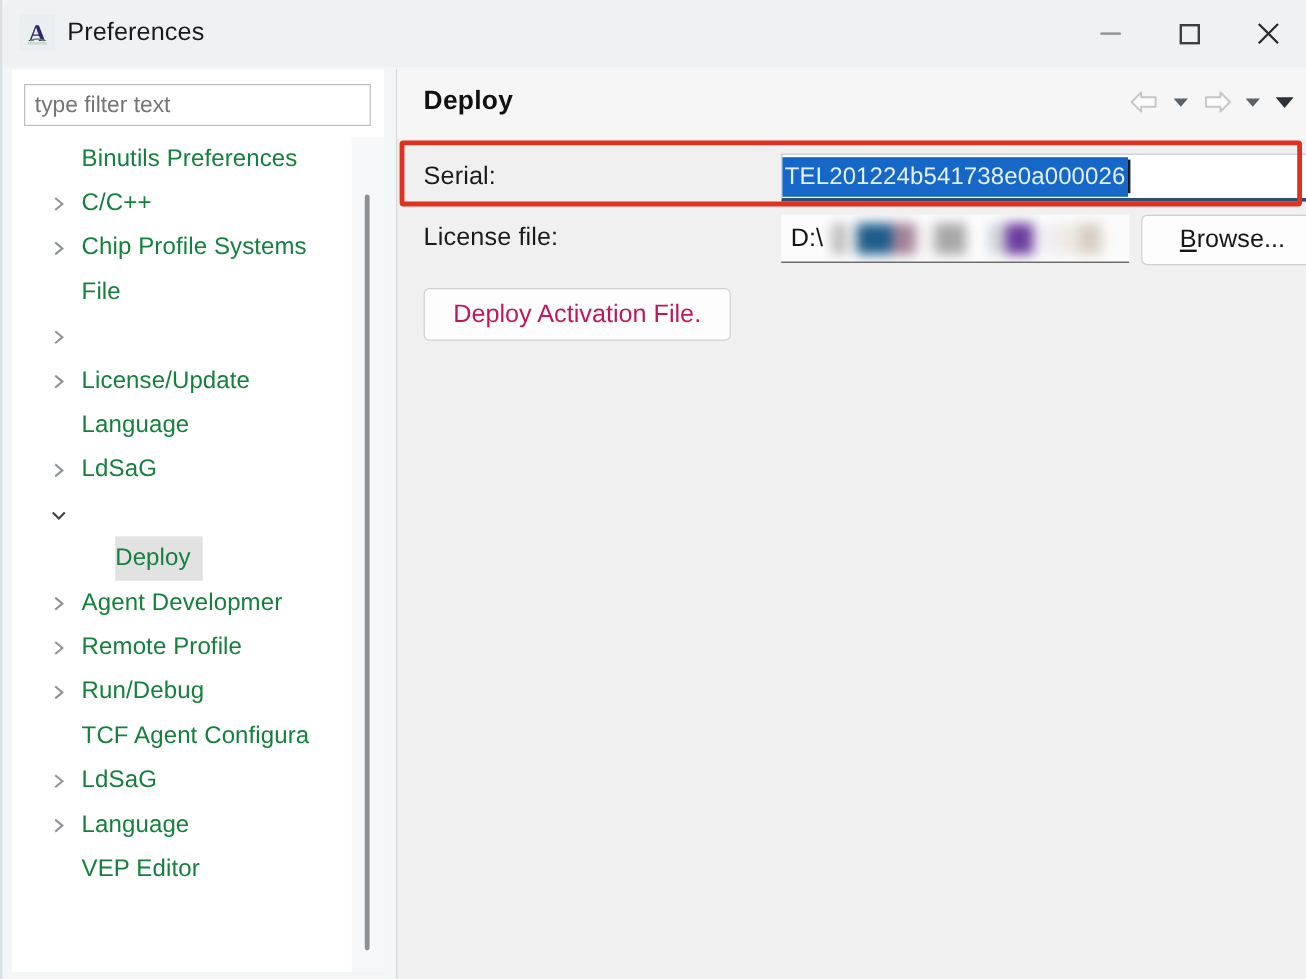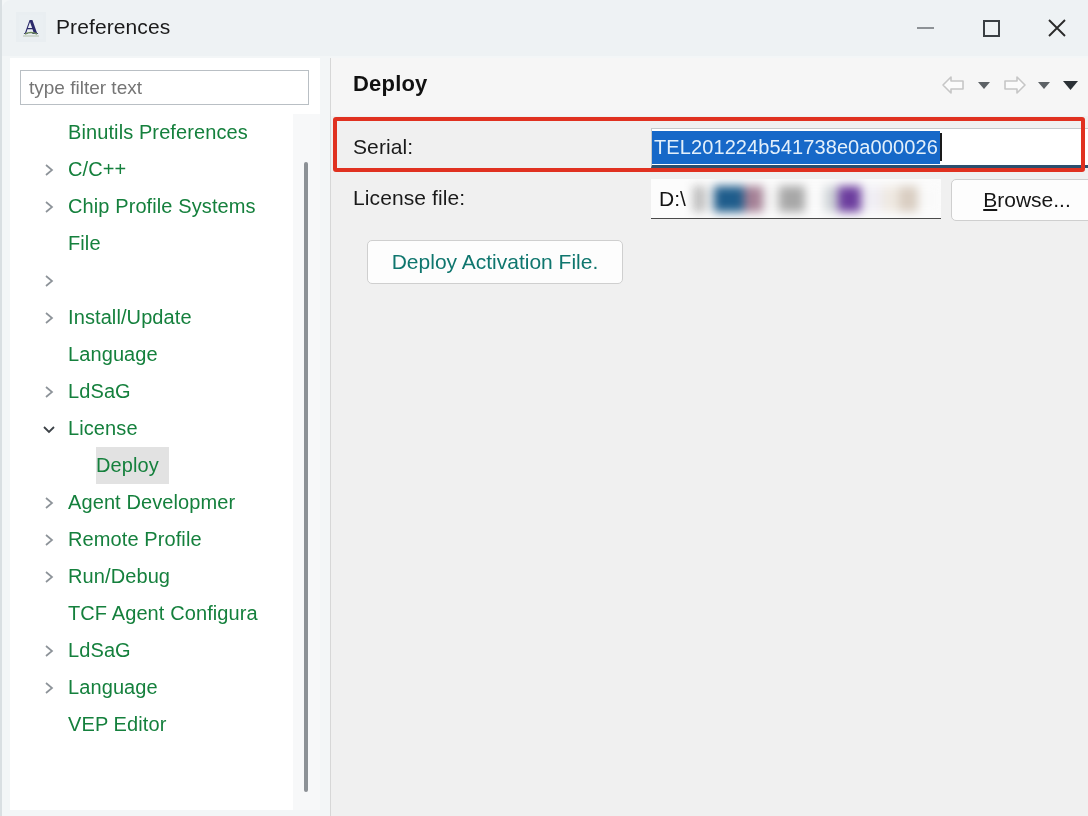--- a/index.html
+++ b/index.html
@@ -259,28 +259,28 @@
     color: #161616;
     display: flex;
     align-items: center;
     justify-content: center;
     cursor: default;
   }
   .browse-btn u { text-decoration: underline; }
 
   .deploy-btn {
     position: absolute;
-    left: 36px; top: 182px;
+    left: 22px; top: 182px;
     width: 256px; height: 44px;
     background: #fdfdfd;
     border: 1px solid #cfcfcf;
     border-radius: 5px;
     font-family: "Liberation Sans", sans-serif;
     font-size: 21px;
-    color: #0f766e;
+    color: #be185d;
     display: flex;
     align-items: center;
     justify-content: center;
     cursor: default;
   }
 </style>
 </head>
 <body>
 
 <div class="window">
@@ -349,21 +349,21 @@
             </svg>
         </span>
       </div>
 
       <div class="tree-row">
         <span class="twisty">
           <svg width="12" height="14" viewBox="0 0 12 14">
               <path d="M3 2 L9 7 L3 12" stroke="#8d9399" stroke-width="1.7" fill="none"></path>
             </svg>
         </span>
-        <span class="tree-label">Install/Update</span>
+        <span class="tree-label">License/Update</span>
       </div>
 
       <div class="tree-row">
         <span class="tree-label">Language</span>
       </div>
 
       <div class="tree-row">
         <span class="twisty">
           <svg width="12" height="14" viewBox="0 0 12 14">
               <path d="M3 2 L9 7 L3 12" stroke="#8d9399" stroke-width="1.7" fill="none"></path>
@@ -371,21 +371,20 @@
         </span>
         <span class="tree-label">LdSaG</span>
       </div>
 
       <div class="tree-row">
         <span class="twisty">
           <svg width="14" height="12" viewBox="0 0 14 12">
               <path d="M2 4 L7 9 L12 4" stroke="#3c4247" stroke-width="1.8" fill="none"></path>
             </svg>
         </span>
-        <span class="tree-label">License</span>
       </div>
 
       <div class="tree-row child selected">
         <span class="tree-label">Deploy</span>
       </div>
 
       <div class="tree-row">
         <span class="twisty">
           <svg width="12" height="14" viewBox="0 0 12 14">
               <path d="M3 2 L9 7 L3 12" stroke="#8d9399" stroke-width="1.7" fill="none"></path>

